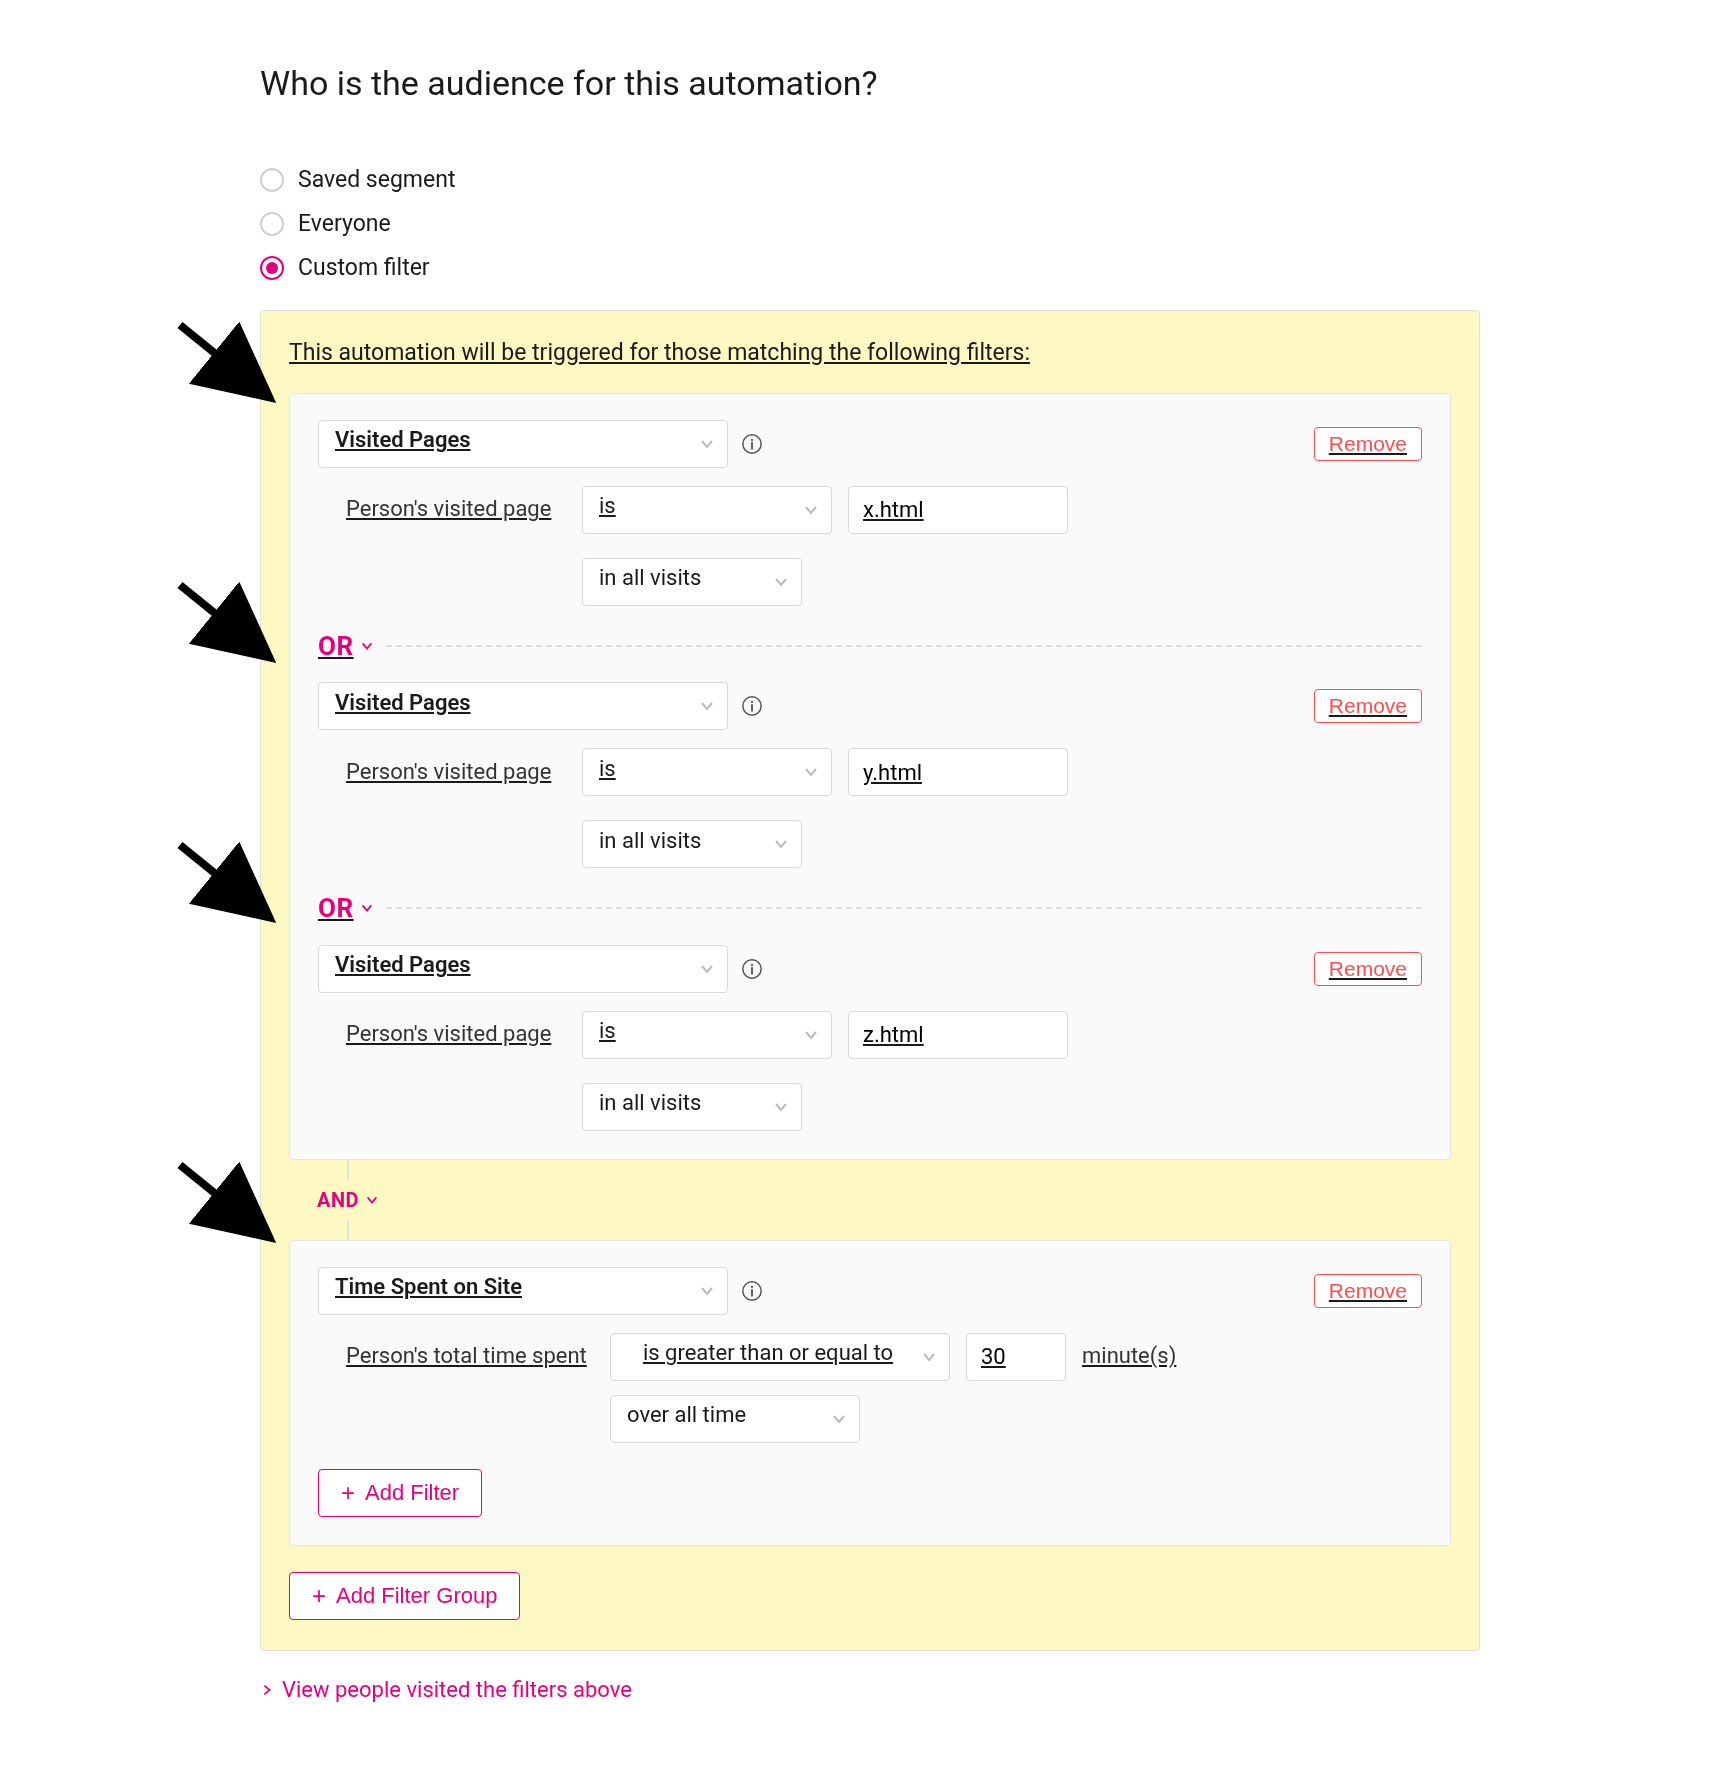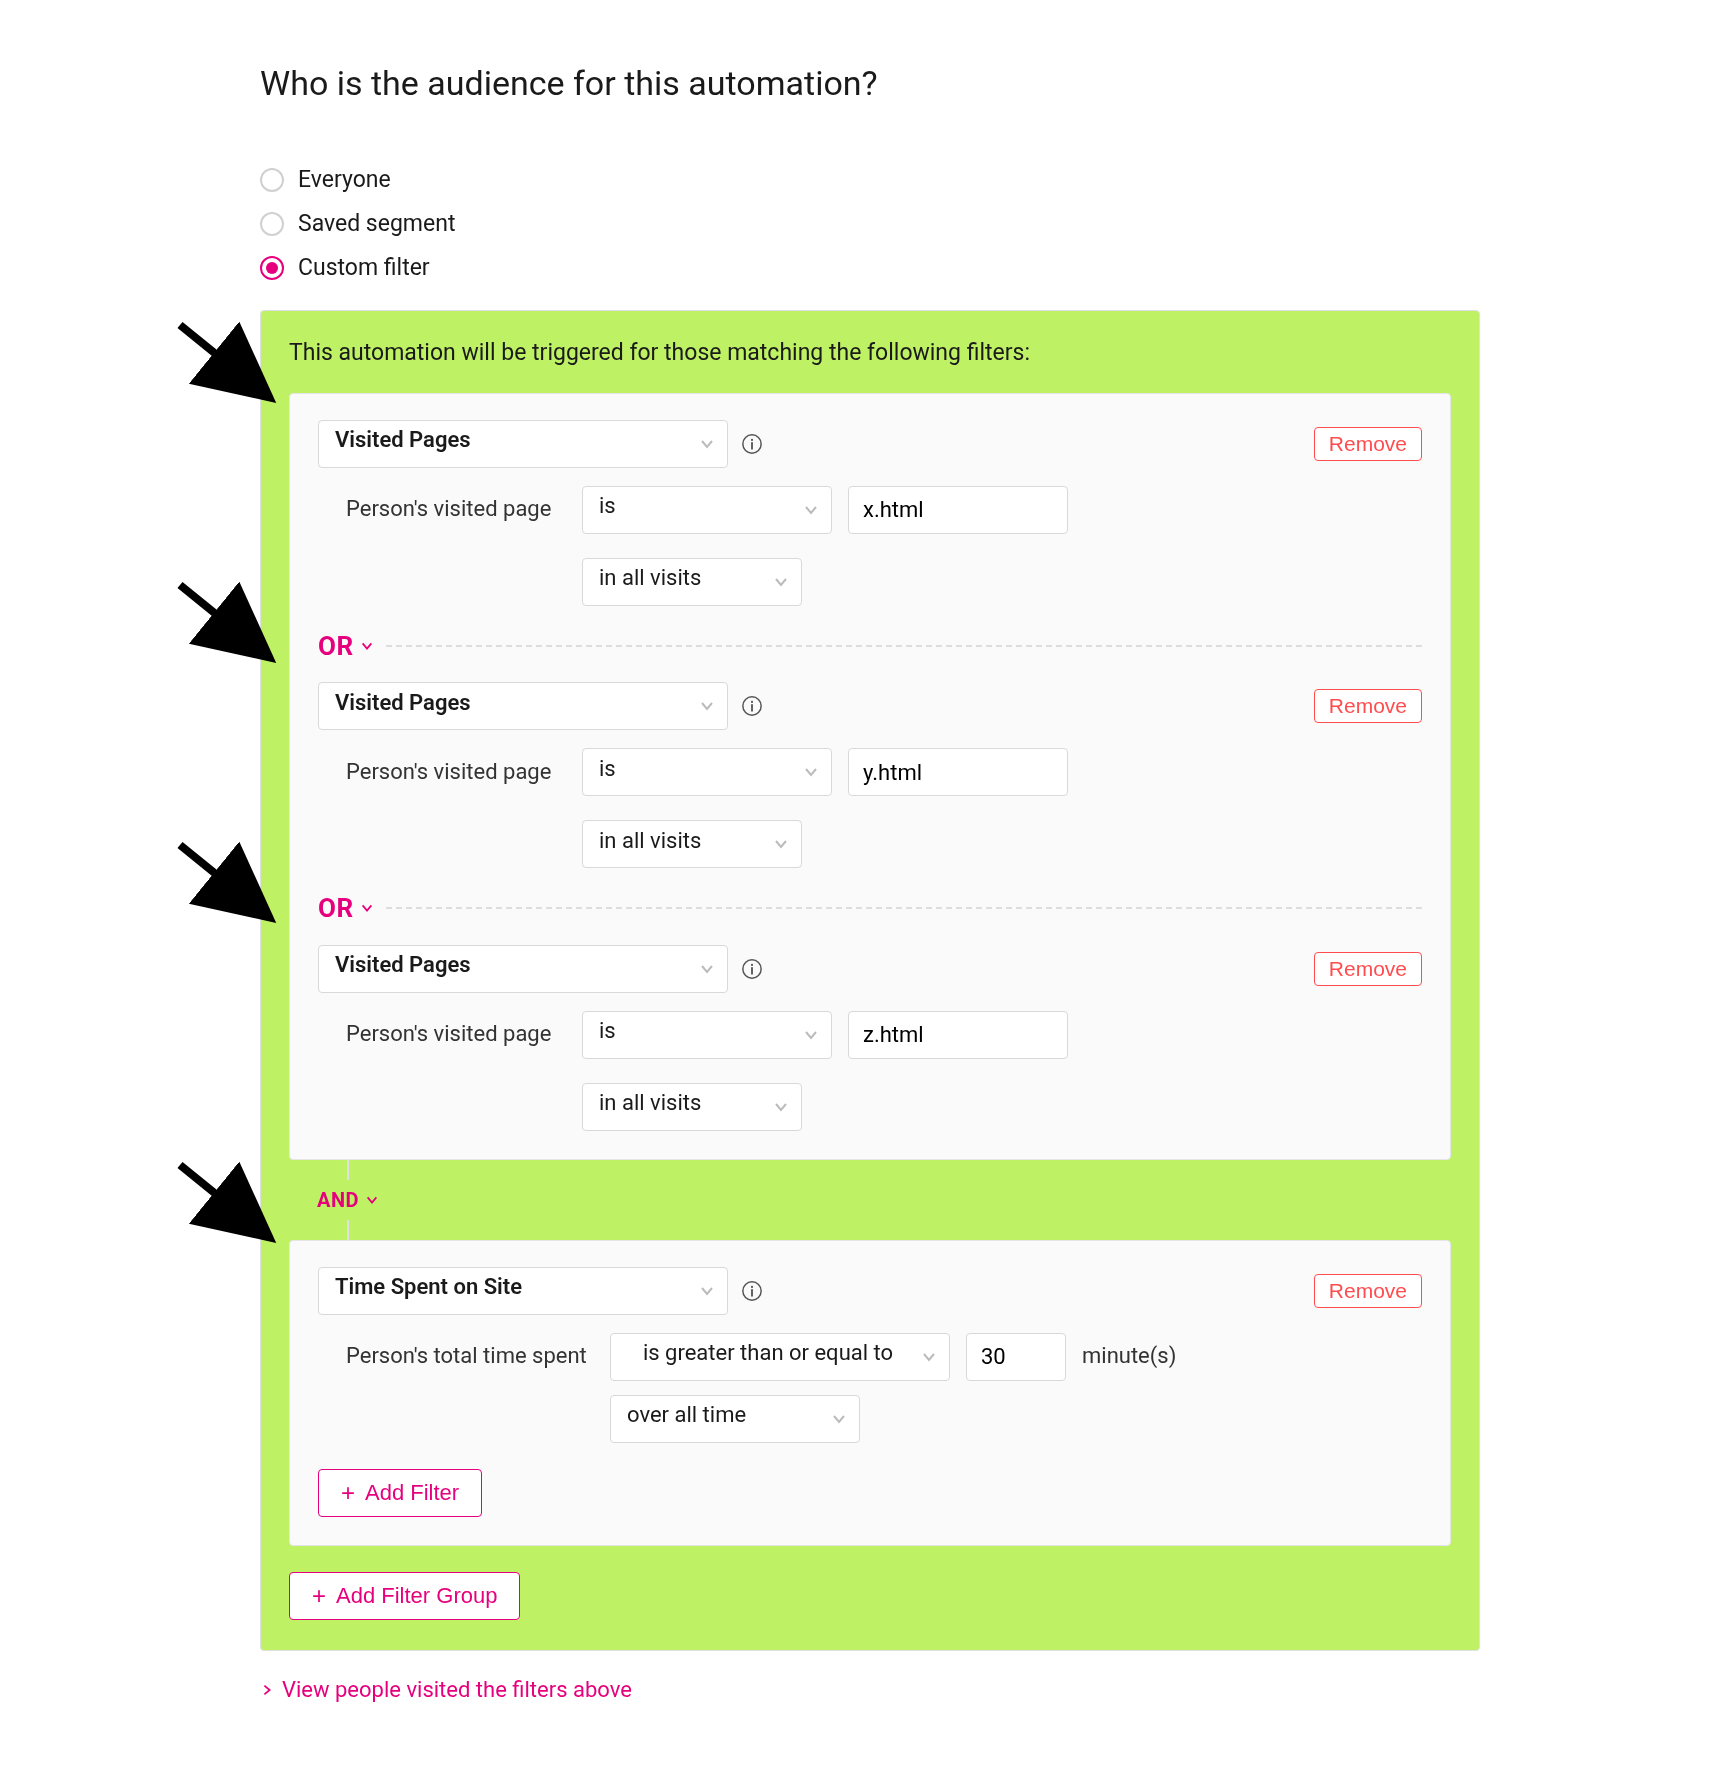--- a/index.html
+++ b/index.html
@@ -47,21 +47,22 @@
     border-radius: 50%;
     background: #e6007e;
     display: none;
   }
   .radio.checked .dot { display: block; }
   .radio-label { font-size: 23px; }
   .panel {
     border: 1px solid #e0e0e0;
     border-radius: 4px;
     padding: 26px 28px 30px 28px;
-    background: #bef264;
+    background: #fef9c3;
+    text-decoration: underline;
   }
   .panel-intro {
     margin: 0 0 24px 0;
     font-size: 23px;
   }
   .filter-group {
     border: 1px solid #e5e5e5;
     border-radius: 4px;
     background: #fafafa;
     padding: 26px 28px 28px 28px;
@@ -263,25 +264,25 @@
       </defs>
     <path d="M5,5 L95,78" stroke="#000" stroke-width="8" fill="none" marker-end="url(#ah4)"></path>
   </svg>
 
   <div class="content-col">
     <h1 class="title">Who is the audience for this automation?</h1>
 
     <div class="radio-list">
       <div class="radio-row">
         <span class="radio"></span>
-        <span class="radio-label">Everyone</span>
+        <span class="radio-label">Saved segment</span>
       </div>
       <div class="radio-row">
         <span class="radio"></span>
-        <span class="radio-label">Saved segment</span>
+        <span class="radio-label">Everyone</span>
       </div>
       <div class="radio-row">
         <span class="radio checked">
             <span class="dot"></span>
           </span>
         <span class="radio-label">Custom filter</span>
       </div>
     </div>
 
     <div class="panel">

